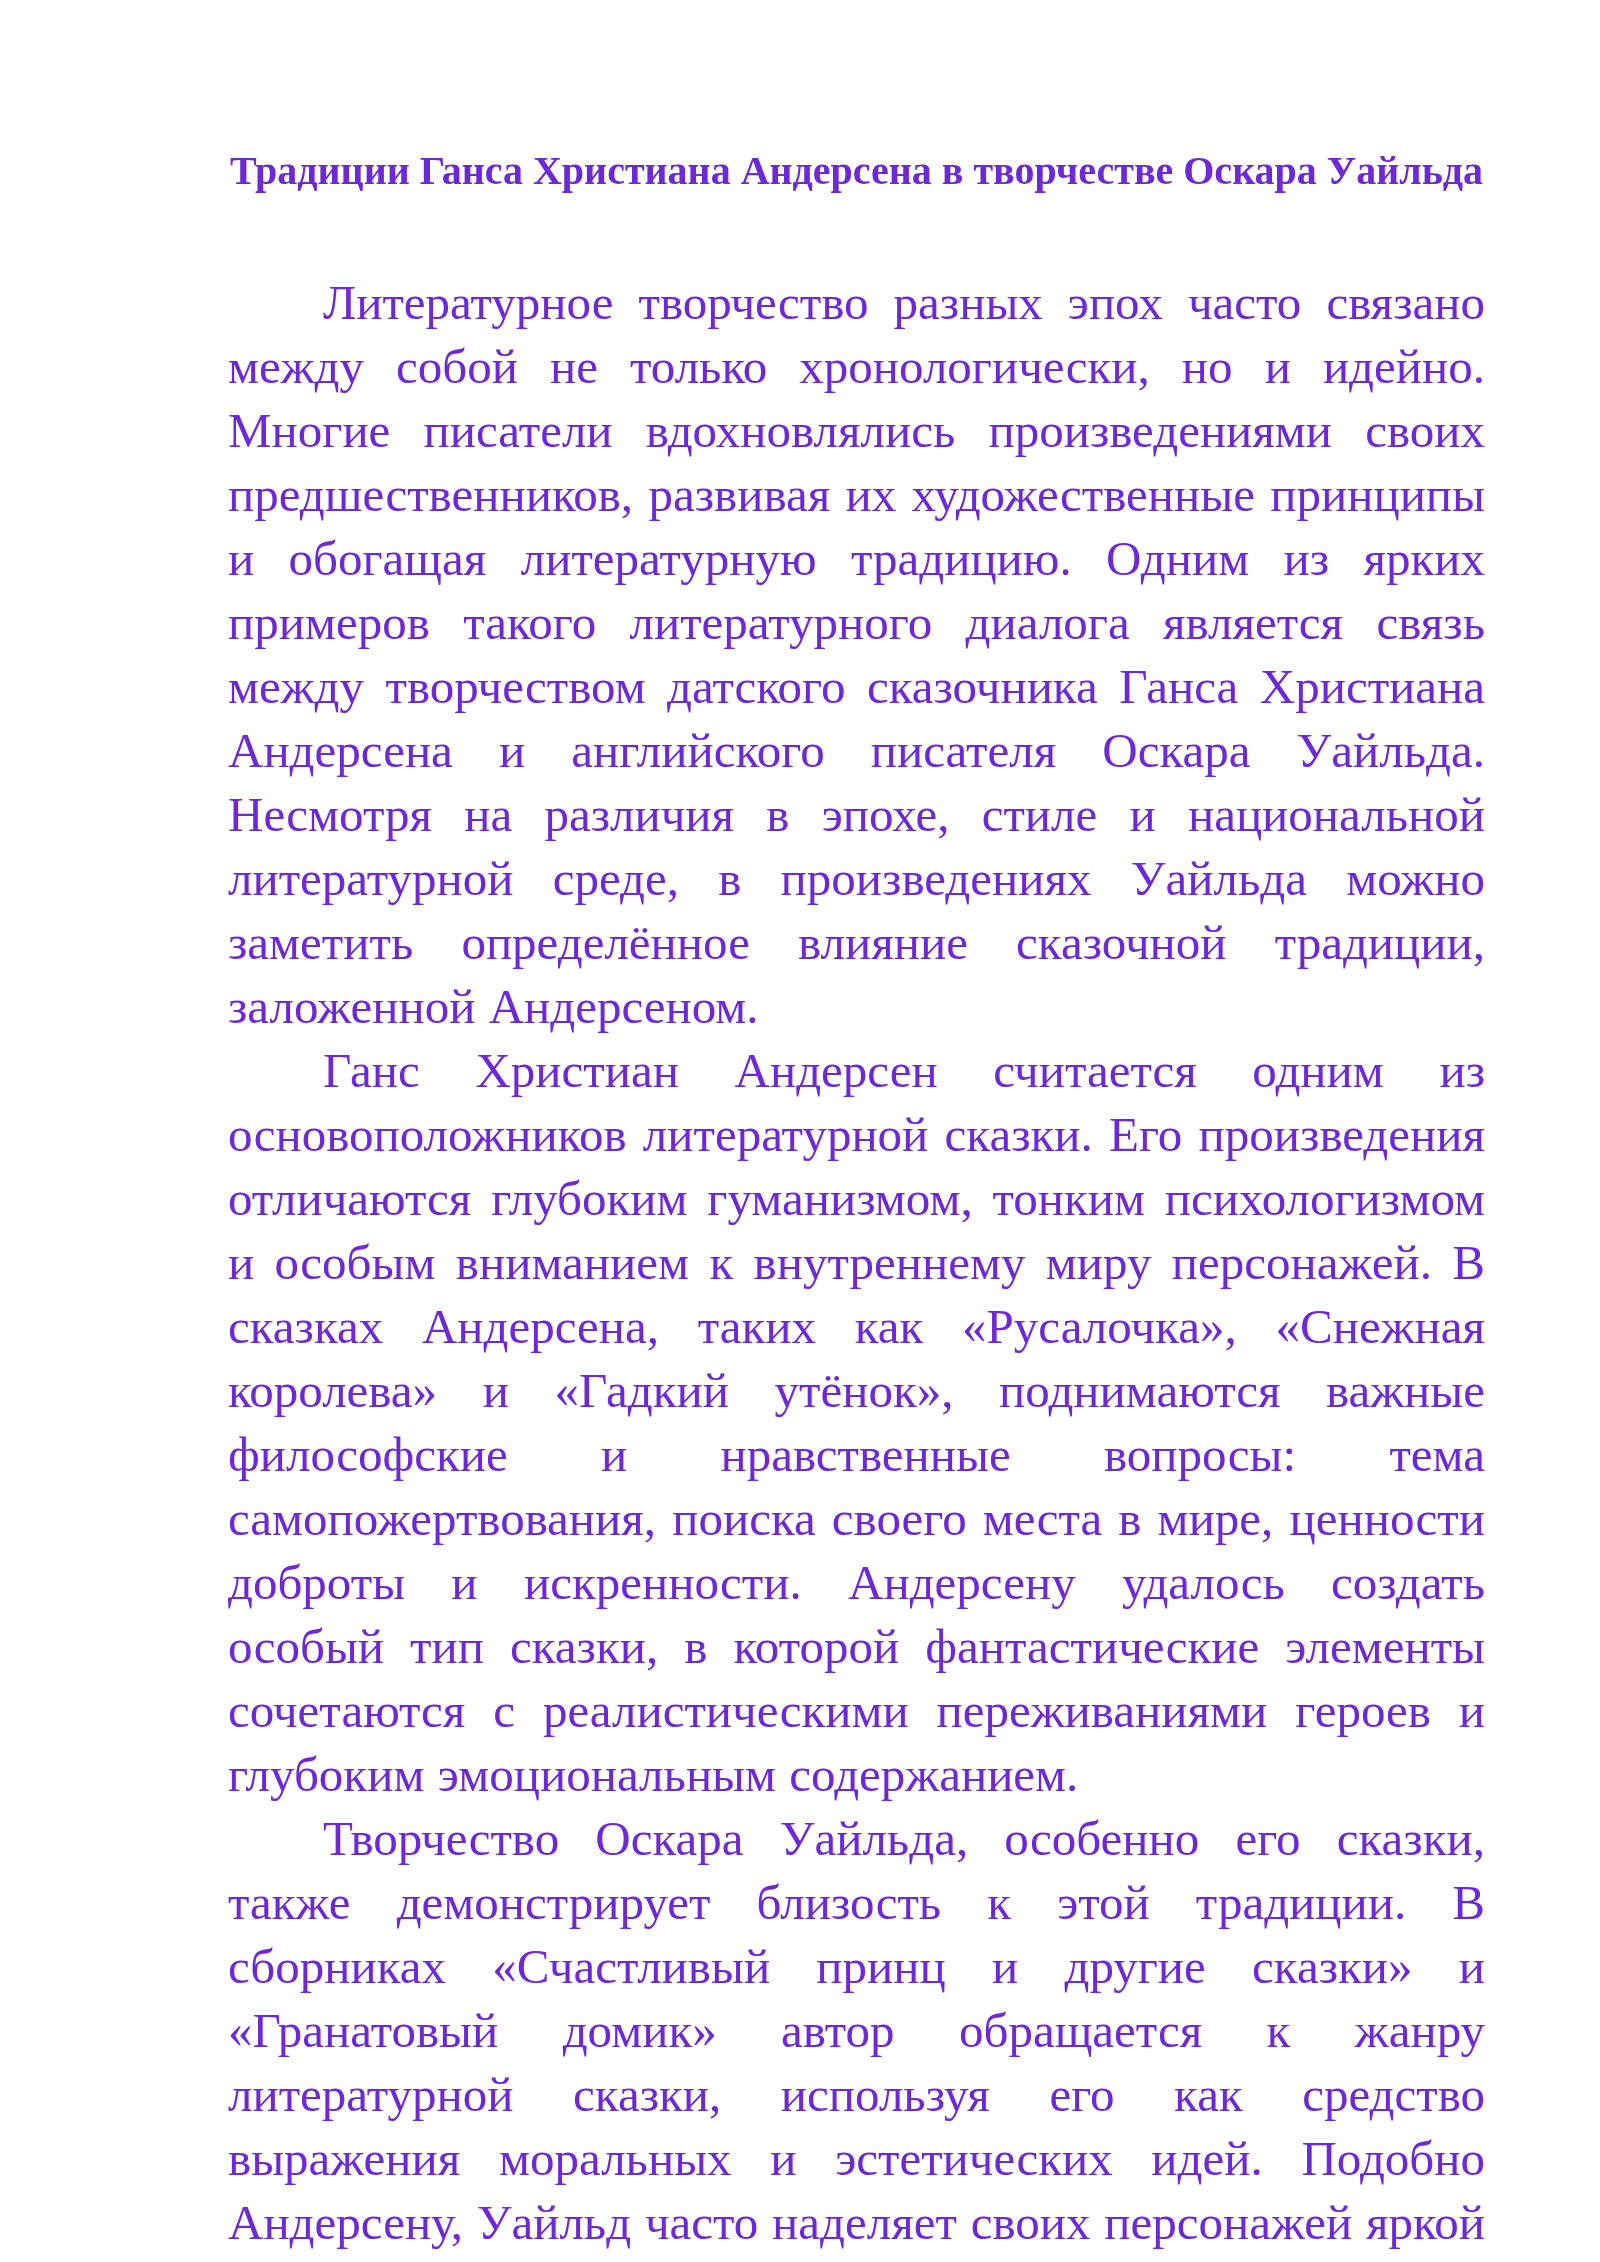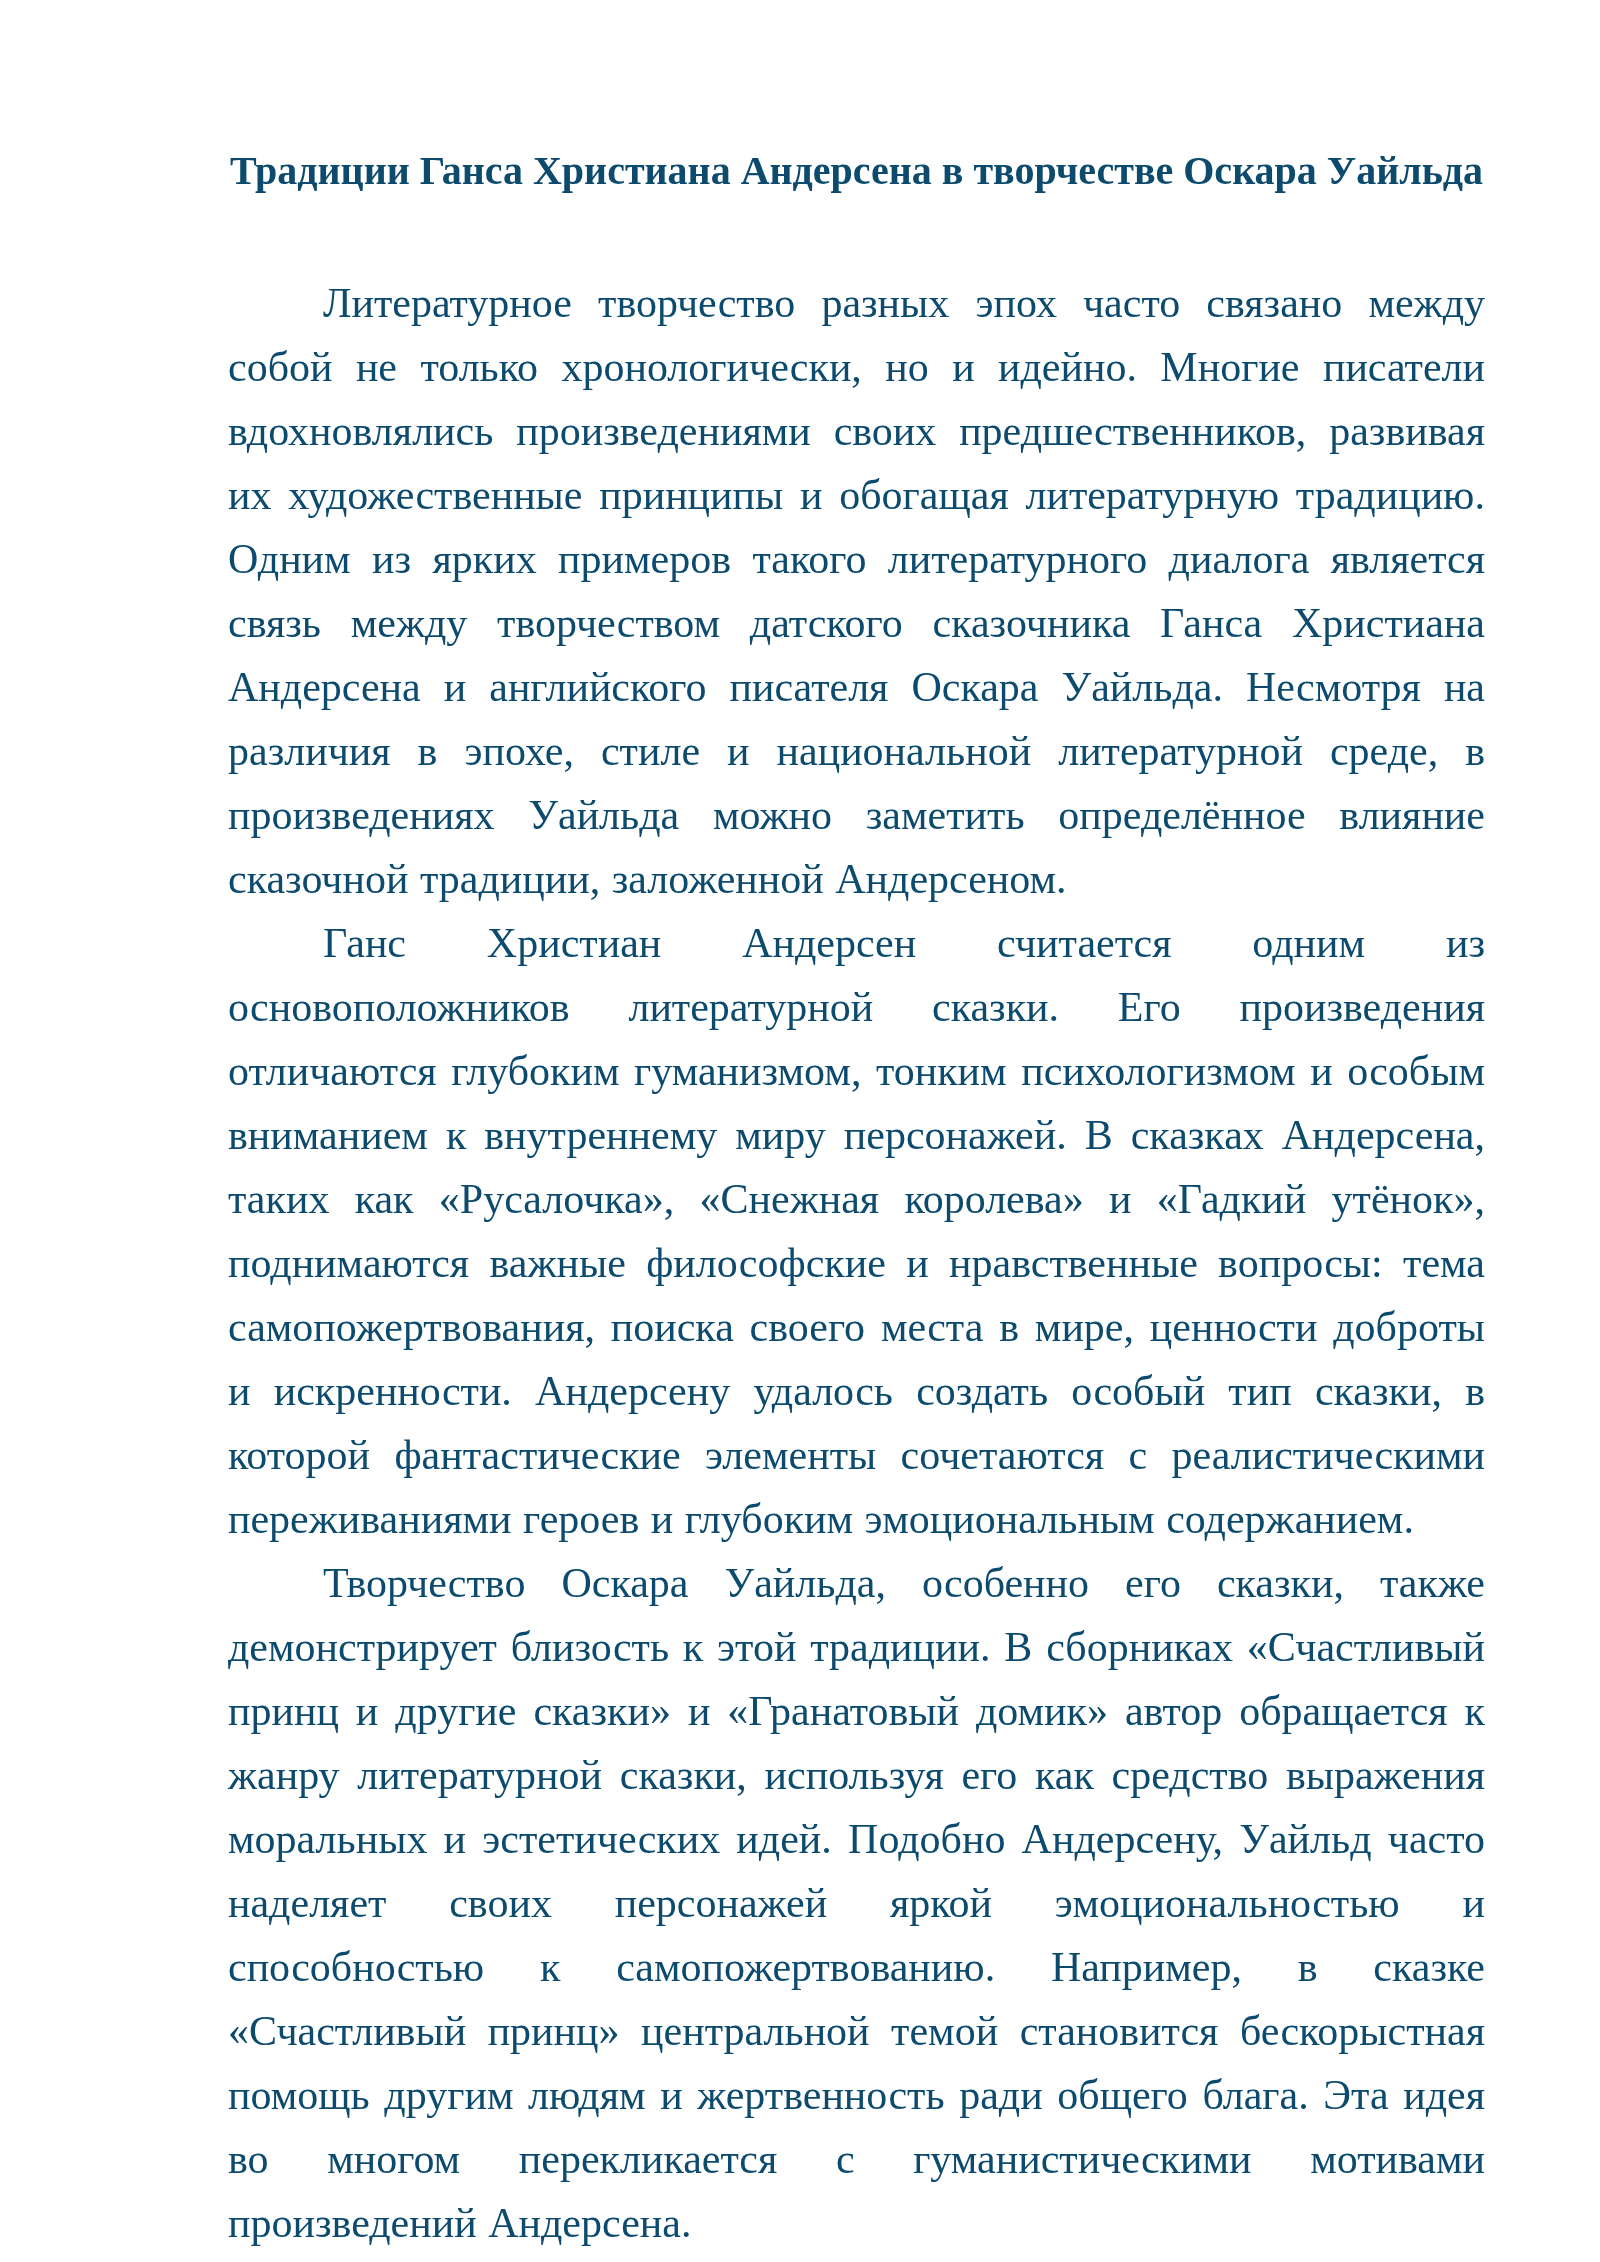--- a/index.html
+++ b/index.html
@@ -5,39 +5,39 @@
   html, body {
     margin: 0;
     padding: 0;
     background: #ffffff;
   }
   .page {
     position: relative;
     width: 1600px;
     height: 2262px;
     background: #ffffff;
-    color: #0c4a6e;
+    color: #6d28d9;
     font-family: "Liberation Serif", "DejaVu Serif", serif;
     overflow: hidden;
   }
   .content {
     position: absolute;
     left: 228px;
     top: 139px;
     width: 1257px;
   }
   .doc-title {
     font-size: 40px;
     font-weight: bold;
     line-height: 64px;
     text-align: center;
     margin: 0 0 68px 0;
   }
   .doc-paragraph {
-    font-size: 42px;
+    font-size: 49px;
     line-height: 64px;
     text-align: justify;
     text-indent: 95px;
     margin: 0;
     word-spacing: 1px;
   }
 </style>
 </head>
 <body>
 

